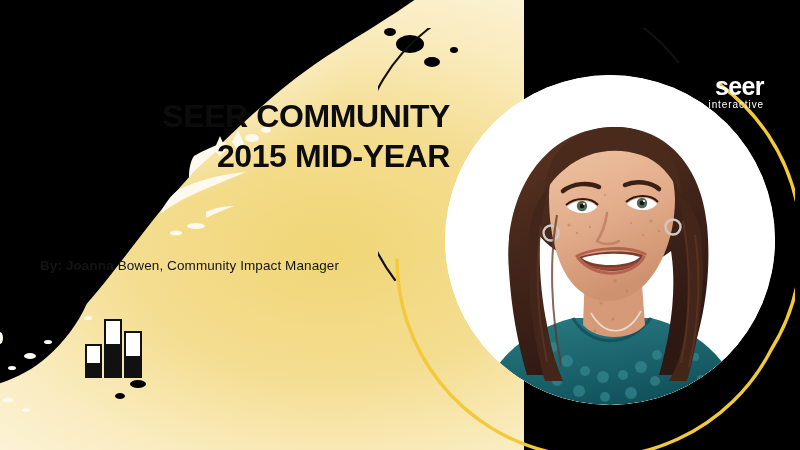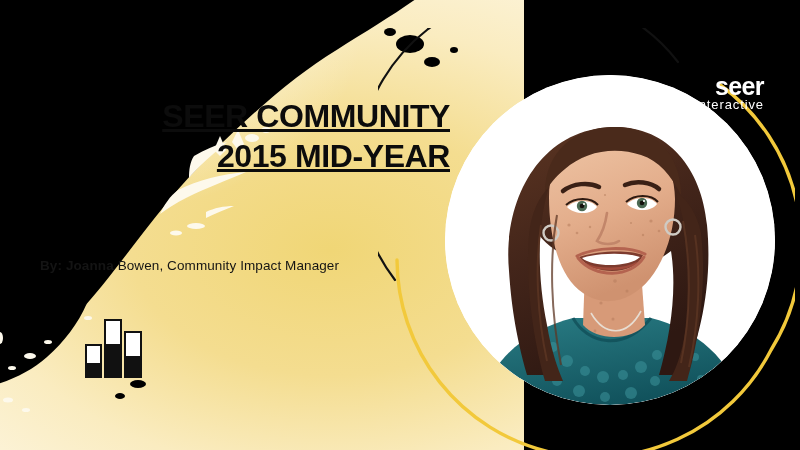--- a/index.html
+++ b/index.html
@@ -44,21 +44,20 @@
   .title-line{
     font-family:"Liberation Sans", sans-serif;
     font-weight:700;
     font-size:32px;
     line-height:40px;
     letter-spacing:-0.4px;
     color:#0c0c0c;
     white-space:nowrap;
     text-align:right;
     padding-right:8px;
-    text-decoration:underline;
   }
 
   .byline{
     position:absolute; left:40px; top:258px;
     font-size:13.5px;
     color:#141414;
     letter-spacing:.1px;
     z-index:4;
     white-space:nowrap;
   }
@@ -77,21 +76,21 @@
     position:absolute; right:36px; top:42px;
     text-align:right;
     z-index:8;
     margin-top:32px;
   }
   .logo-mark{
     font-size:25px; font-weight:700; color:#ffffff;
     letter-spacing:-.6px; line-height:24px;
   }
   .logo-sub{
-    font-size:13px; color:#ffffff; letter-spacing:.9px;
+    font-size:10px; color:#ffffff; letter-spacing:.9px;
     line-height:14px; font-weight:400;
   }
 
   
   .portrait-wrap{
     position:absolute; left:445px; top:75px;
     width:330px; height:330px;
     z-index:5;
   }
   .portrait-disc{

